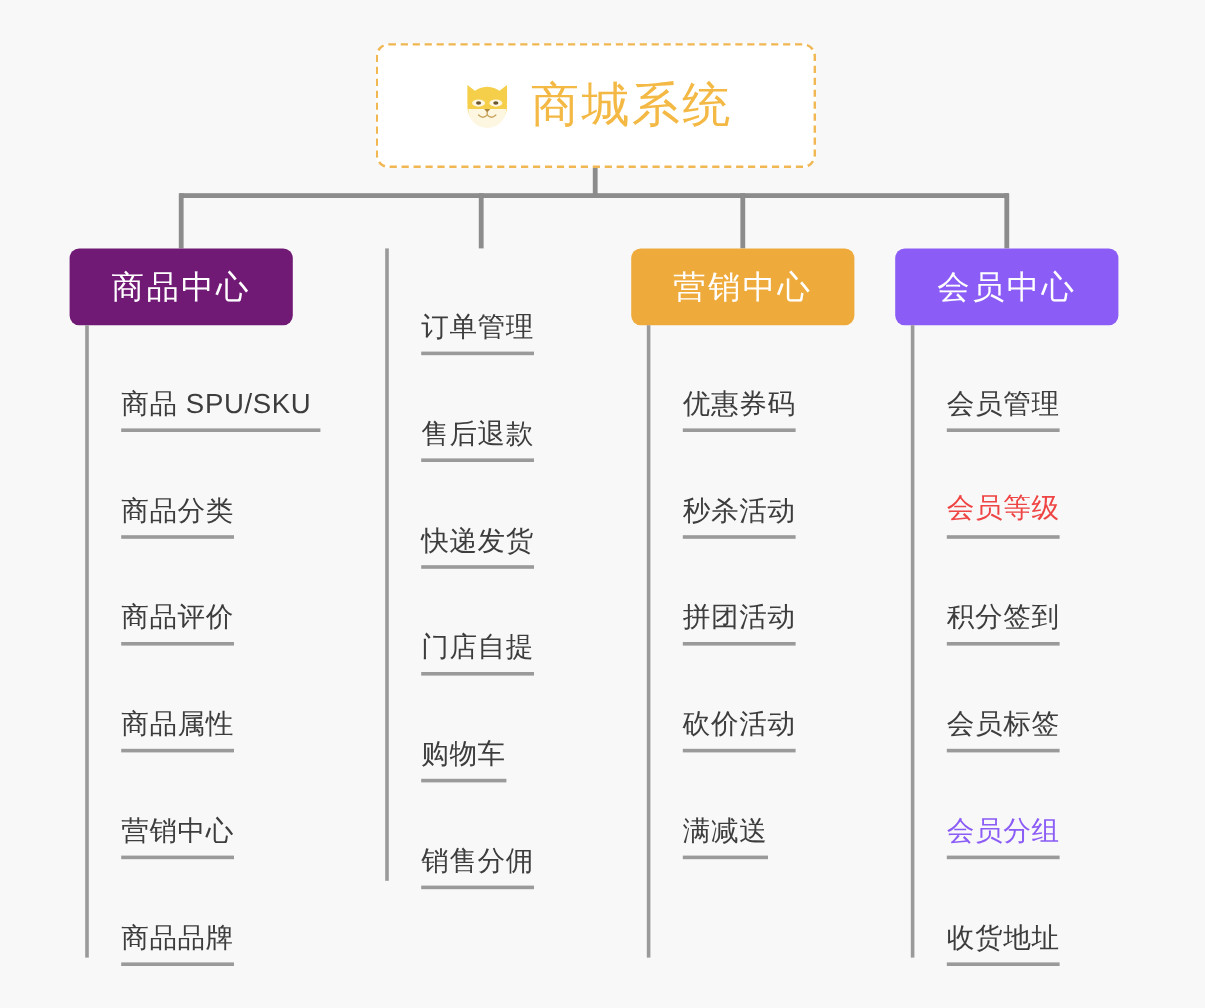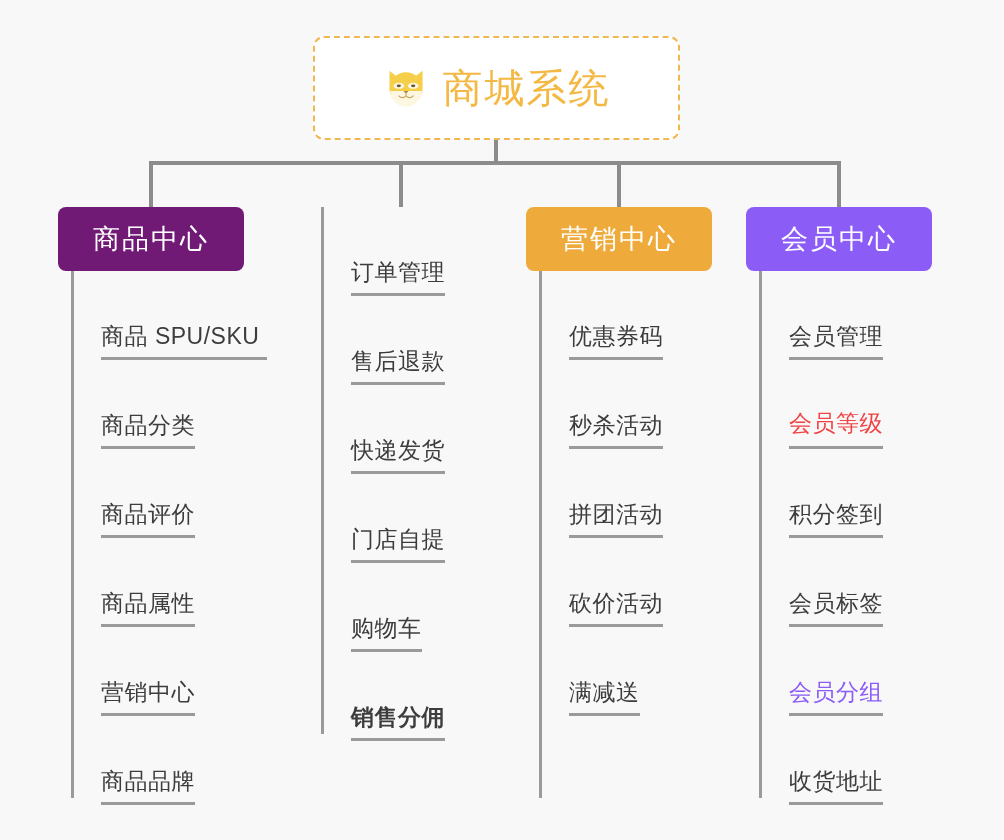--- a/index.html
+++ b/index.html
@@ -188,21 +188,21 @@
       <div class="leaf">
           <span class="leaf-label" style="border-bottom-color: rgb(154, 154, 154); color: rgb(61, 61, 61);">快递发货</span>
         </div>
       <div class="leaf">
           <span class="leaf-label" style="border-bottom-color: rgb(154, 154, 154); color: rgb(61, 61, 61);">门店自提</span>
         </div>
       <div class="leaf">
           <span class="leaf-label" style="border-bottom-color: rgb(154, 154, 154); color: rgb(61, 61, 61);">购物车</span>
         </div>
       <div class="leaf">
-          <span class="leaf-label" style="border-bottom-color: rgb(154, 154, 154); color: rgb(61, 61, 61); font-weight: bold;">销售分佣</span>
+          <span class="leaf-label" style="border-bottom-color: rgb(154, 154, 154); color: rgb(61, 61, 61);">销售分佣</span>
         </div>
     </div>
   </div>
 
   <div class="column" style="left:526px;">
     <div class="col-header" style="background: rgb(238, 171, 60);">
       <span>营销中心</span>
     </div>
     <div class="leaf-wrap">
       <div class="trunk" style="background: rgb(154, 154, 154); height: 527px;"></div>

